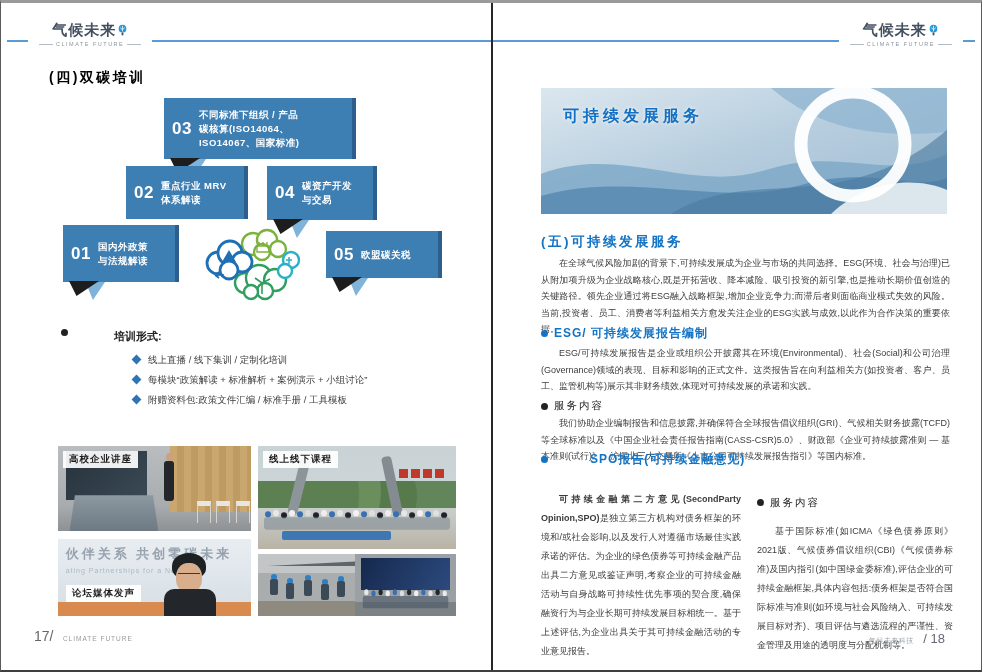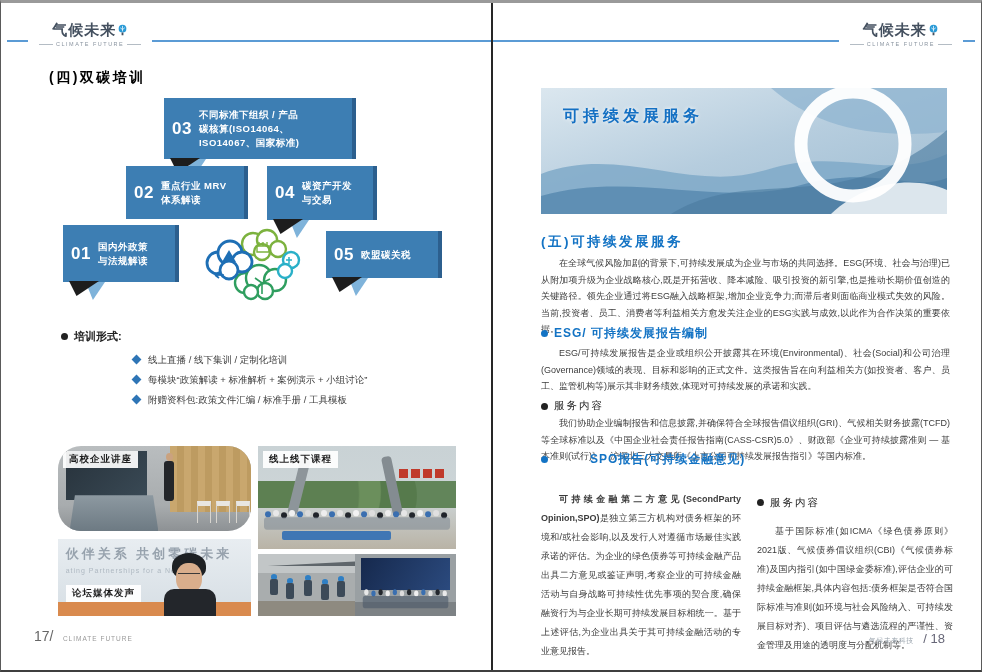--- a/index.html
+++ b/index.html
@@ -29,33 +29,33 @@
   .step .num{font-size:17px;font-weight:bold;margin-right:7px;letter-spacing:.5px;}
   .step .lines{font-size:9.5px;font-weight:bold;line-height:14px;letter-spacing:.5px;}
   .step .lines span{display:block;}
   .tail-black{position:absolute;width:30px;height:15px;background:#1d1d1d;
               clip-path:polygon(0 0,100% 0,25% 100%);left:6px;bottom:-14px;z-index:3;}
   .tail-blue{position:absolute;width:22px;height:18px;background:#7fb3da;
              clip-path:polygon(12% 0,100% 0,45% 100%);left:20px;bottom:-18px;z-index:2;}
   .brain{position:absolute;left:198px;top:220px;width:106px;height:84px;z-index:1;}
 
   .train{position:absolute;left:60px;top:326px;width:390px;}
-  .train-h{display:flex;align-items:center;font-size:11px;font-weight:bold;color:#222;}
+  .train-h{display:flex;font-size:11px;font-weight:bold;color:#222;gap:40px;}
   .dot{width:7px;height:7px;border-radius:50%;background:#222;margin-right:6px;flex:0 0 auto;}
   .dot-blue{background:#1373c4;}
   .train ul{list-style:none;margin:8px 0 4px 72px;padding:0;width:248px;}
   .train li{position:relative;padding-left:15px;font-size:9.5px;color:#3d3d3d;line-height:16px;margin-bottom:4px;}
   .diamond{position:absolute;left:0;top:4px;width:7px;height:7px;background:#2e75b6;transform:rotate(45deg);}
 
   
   .photos{position:absolute;left:57px;top:443px;width:398px;height:170px;}
   .photo{position:absolute;overflow:hidden;background:#cfd4d6;}
   .chip{position:absolute;background:rgba(255,255,255,.92);color:#1c1c1c;font-weight:bold;
         font-size:9.5px;padding:2px 6px;letter-spacing:1px;z-index:6;}
-  #photo1{left:0;top:0;width:193px;height:85px;background:linear-gradient(180deg,#b9bdbf 0%,#a8acae 70%,#8d9194 100%);border-radius:23px;}
+  #photo1{left:0;top:0;width:193px;height:85px;background:linear-gradient(180deg,#b9bdbf 0%,#a8acae 70%,#8d9194 100%);}
   #photo1 .screen{position:absolute;left:4%;top:6%;width:42%;height:58%;background:linear-gradient(135deg,#27323b,#3a4a56);}
   #photo1 .wood{position:absolute;right:0;top:0;width:42%;height:78%;
      background:repeating-linear-gradient(90deg,#c9a76e 0 7px,#bd9b61 7px 14px);}
   #photo1 .podium{position:absolute;left:6%;bottom:0;width:46%;height:42%;background:linear-gradient(180deg,#8d99a1,#6d7a83);clip-path:polygon(6% 0,94% 0,100% 100%,0 100%);}
   #photo1 .person{position:absolute;left:55%;top:18%;width:10px;height:40px;background:#23262a;border-radius:3px;}
   #photo1 .person:before{content:"";position:absolute;left:1.5px;top:-8px;width:7px;height:8px;border-radius:50%;background:#caa27f;}
   #photo1 .stool{position:absolute;bottom:10%;width:14px;height:22px;border-top:5px solid #e8e6e2;border-left:1.5px solid #d8d5cf;border-right:1.5px solid #d8d5cf;}
   #photo2{left:0;top:93px;width:193px;height:77px;background:linear-gradient(180deg,#e8edf1,#d6dee4);}
   #photo2 .slogan{position:absolute;left:4%;top:8%;width:100%;font-size:13px;font-weight:bold;color:#97a2ad;letter-spacing:3px;white-space:nowrap;}
   #photo2 .slogan-en{position:absolute;left:4%;top:36%;font-size:7px;color:#aeb8c1;letter-spacing:1px;white-space:nowrap;}

